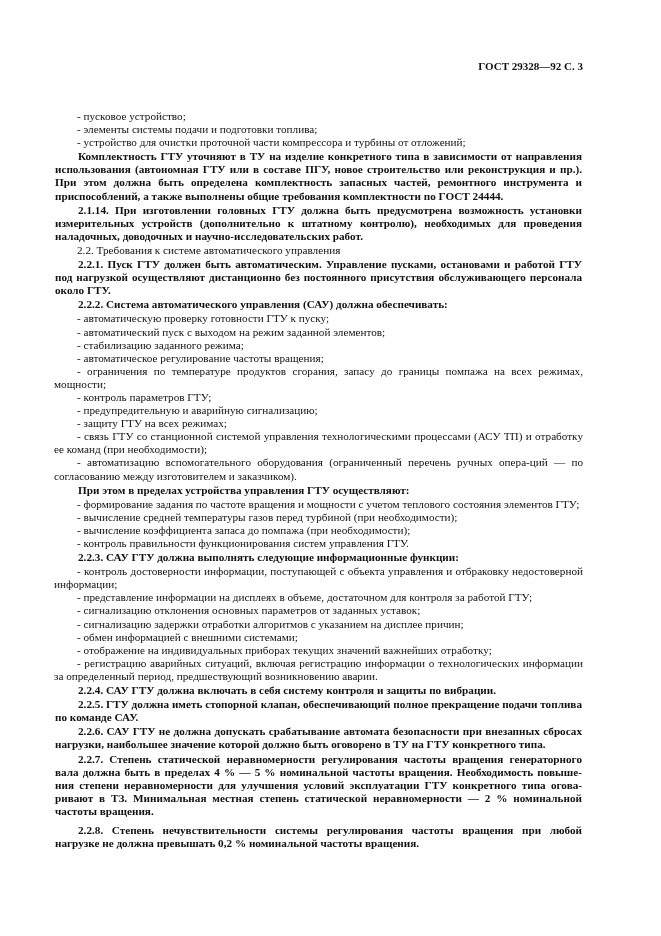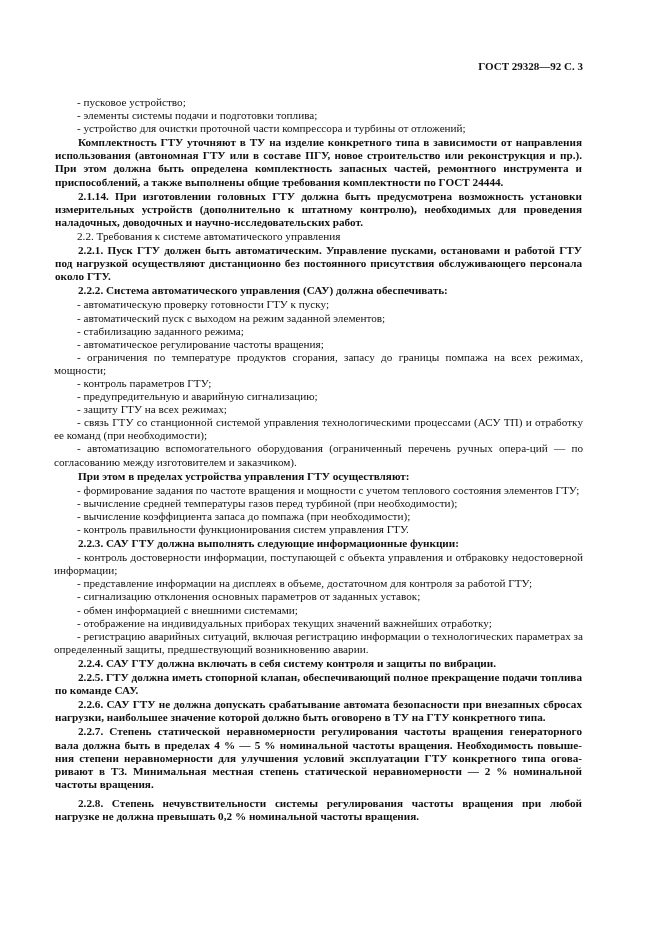--- a/index.html
+++ b/index.html
@@ -1,19 +1,19 @@
 <!DOCTYPE html>
 <html><head>
 <meta charset="utf-8">
 <style>
   html, body { margin:0; padding:0; background:#ffffff; }
   body { width:661px; height:936px; position:relative; overflow:hidden;
          font-family:"Liberation Serif", "DejaVu Serif", serif; color:#111; }
   .header { position:absolute; top:60px; right:78px; font-weight:bold; font-size:11px; letter-spacing:0; }
-  .body { position:absolute; top:96px; left:54px; width:529px; font-size:11.2px; line-height:13.1px; }
+  .body { position:absolute; top:110px; left:54px; width:529px; font-size:11.2px; line-height:13.1px; }
   .p { text-align:justify; text-align-last:left; text-indent:23px; margin:1px;font-weight:bold; }
   .li { text-align:justify; text-align-last:left; text-indent:23px; margin:0; }
   .h2 { font-weight:normal; text-indent:23px; margin:0; }
   .gap { height:4px; }
 </style>
 </head>
 <body>
 
 <div class="header">ГОСТ 29328—92 С. 3</div>
 
@@ -38,22 +38,23 @@
     <div class="li">- автоматизацию вспомогательного оборудования (ограниченный перечень ручных опера-ций — по согласованию между изготовителем и заказчиком).</div>
     <div class="p">При этом в пределах устройства управления ГТУ осуществляют:</div>
     <div class="li">- формирование задания по частоте вращения и мощности с учетом теплового состояния элементов ГТУ;</div>
     <div class="li">- вычисление средней температуры газов перед турбиной (при необходимости);</div>
     <div class="li">- вычисление коэффициента запаса до помпажа (при необходимости);</div>
     <div class="li">- контроль правильности функционирования систем управления ГТУ.</div>
     <div class="p">2.2.3. САУ ГТУ должна выполнять следующие информационные функции:</div>
     <div class="li">- контроль достоверности информации, поступающей с объекта управления и отбраковку недостоверной информации;</div>
     <div class="li">- представление информации на дисплеях в объеме, достаточном для контроля за работой ГТУ;</div>
     <div class="li">- сигнализацию отклонения основных параметров от заданных уставок;</div>
+    <div class="li">- сигнализацию задержки отработки алгоритмов с указанием на дисплее причин;</div>
     <div class="li">- обмен информацией с внешними системами;</div>
     <div class="li">- отображение на индивидуальных приборах текущих значений важнейших отработку;</div>
-    <div class="li">- регистрацию аварийных ситуаций, включая регистрацию информации о технологических параметрах за определенный защиты, предшествующий возникновению аварии.</div>
+    <div class="li">- регистрацию аварийных ситуаций, включая регистрацию информации о технологических информации за определенный период, предшествующий возникновению аварии.</div>
     <div class="p">2.2.4. САУ ГТУ должна включать в себя систему контроля и защиты по вибрации.</div>
     <div class="p">2.2.5. ГТУ должна иметь стопорной клапан, обеспечивающий полное прекращение подачи топлива по команде САУ.</div>
     <div class="p">2.2.6. САУ ГТУ не должна допускать срабатывание автомата безопасности при внезапных сбросах нагрузки, наибольшее значение которой должно быть оговорено в ТУ на ГТУ конкретного типа.</div>
     <div class="p">2.2.7. Степень статической неравномерности регулирования частоты вращения генераторного вала должна быть в пределах 4 % — 5 % номинальной частоты вращения. Необходимость повыше-ния степени неравномерности для улучшения условий эксплуатации ГТУ конкретного типа огова-ривают в ТЗ. Минимальная местная степень статической неравномерности — 2 % номинальной частоты вращения.</div>
     <div class="gap"></div>
     <div class="p">2.2.8. Степень нечувствительности системы регулирования частоты вращения при любой нагрузке не должна превышать 0,2 % номинальной частоты вращения.</div>
   </div>
 
 </body></html>

